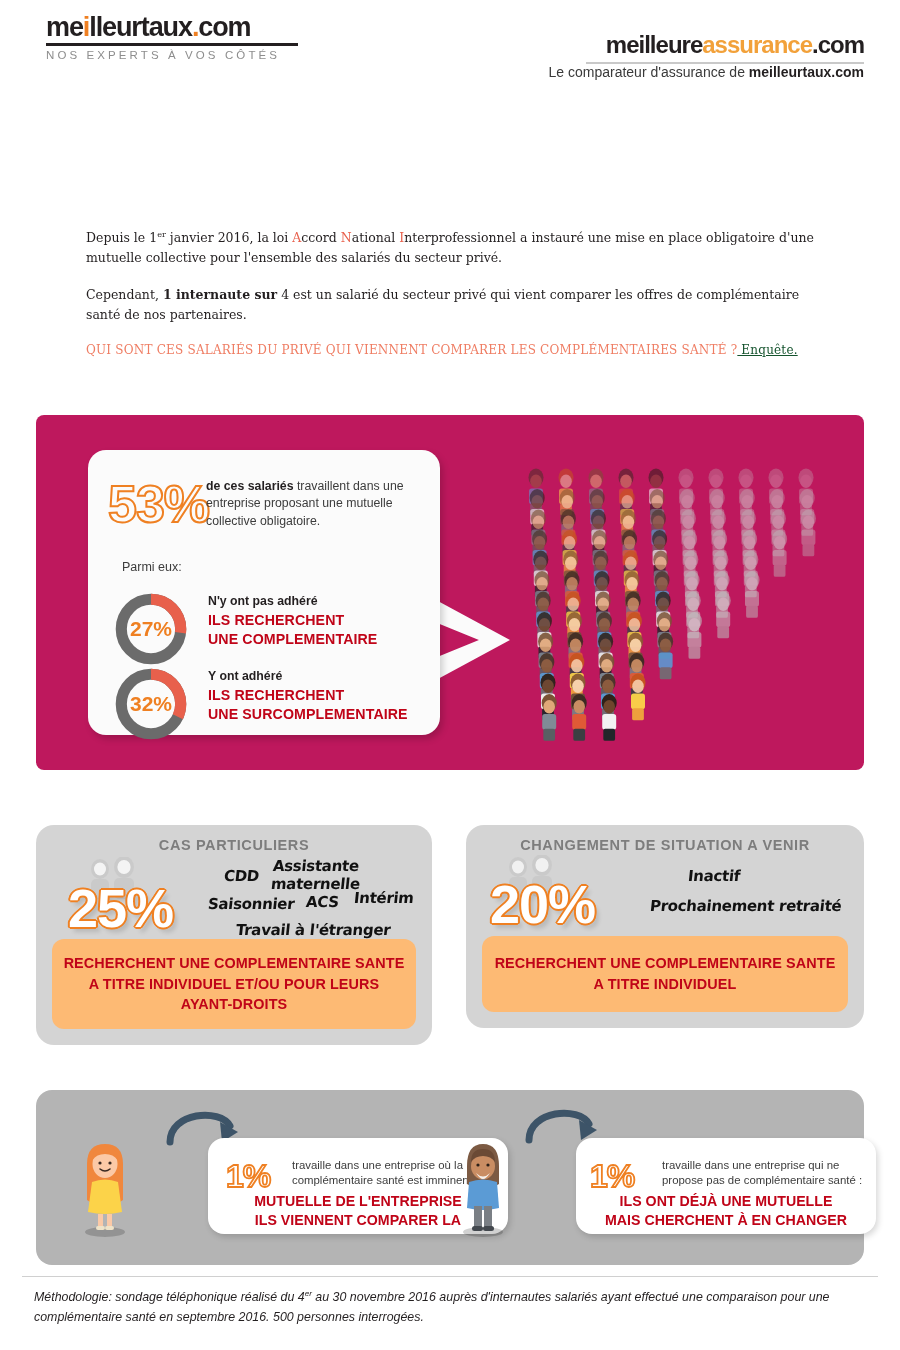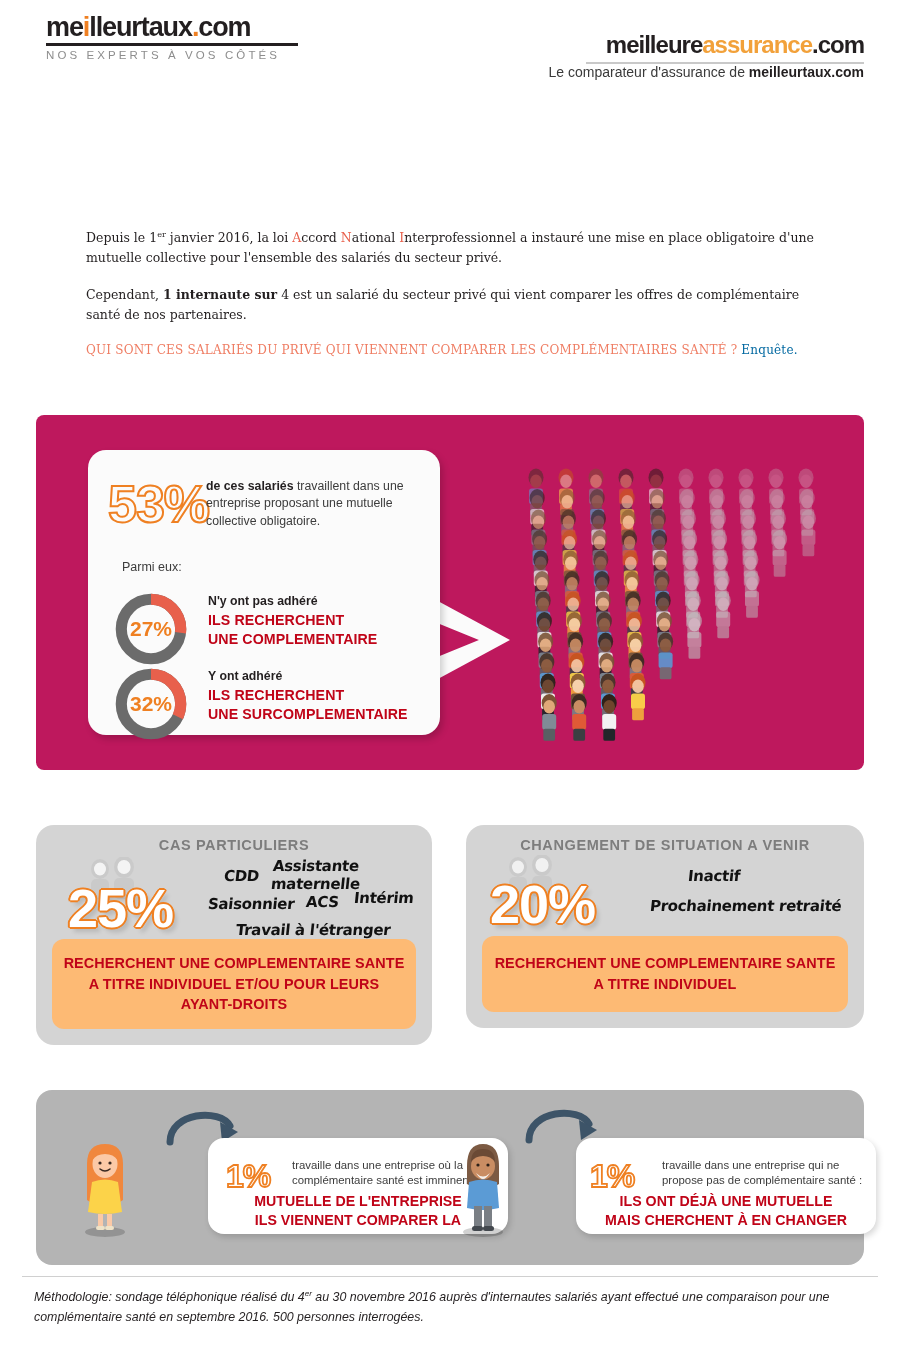--- a/index.html
+++ b/index.html
@@ -36,21 +36,21 @@
   }
   .magnifier{position:absolute;left:96px;top:10px;width:190px;height:190px;pointer-events:none;}
 
   
   .intro{position:absolute;left:86px;top:228px;width:730px;
          font-family:"DejaVu Serif",serif;font-size:12.5px;line-height:1.62;color:#231f20;}
   .intro p{margin:0 0 16px 0;}
   .intro .hl{color:#e8604c;}
   .intro b{font-weight:bold;}
   .intro .q{color:#ef7d63;font-size:12px;letter-spacing:.2px;}
-  .intro .q .blk{color:#0369a1;}
+  .intro .q .blk{color:#14532d;text-decoration:underline;}
   sup{font-size:.65em;vertical-align:super;}
 
   
   .panel-main{
     position:absolute;left:36px;top:415px;width:828px;height:355px;
     background:#be185d;border-radius:8px;
   }
   .bubble{
     position:absolute;left:52px;top:35px;width:352px;height:285px;
     background:#fbfbfb;border-radius:18px;

